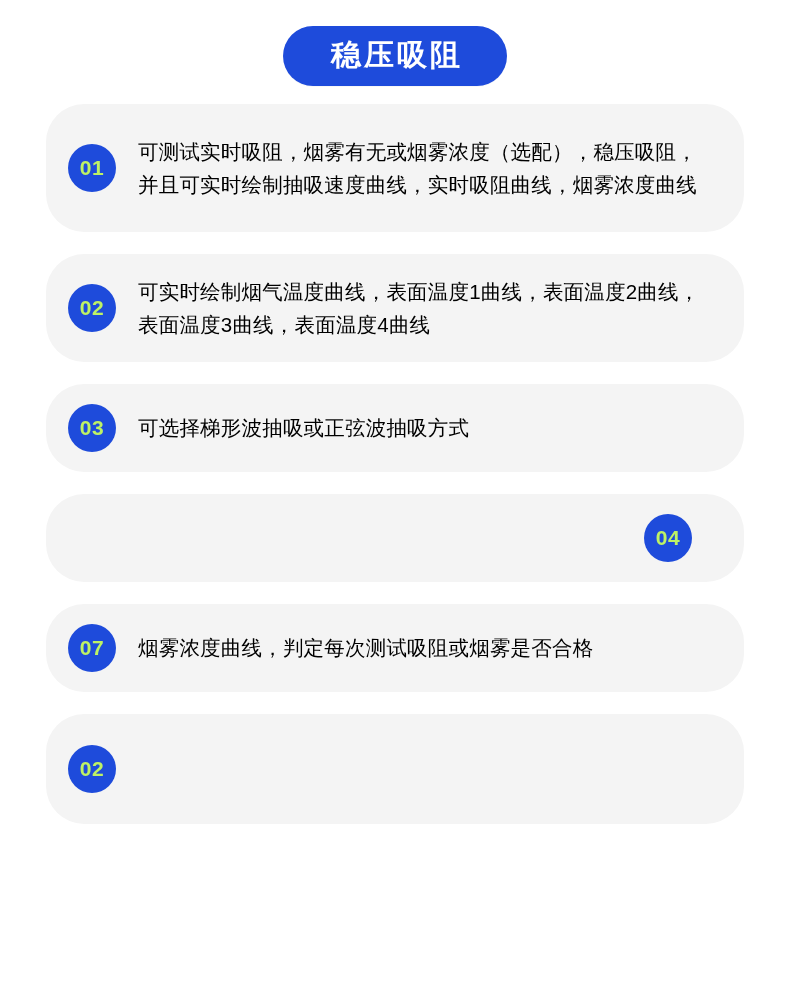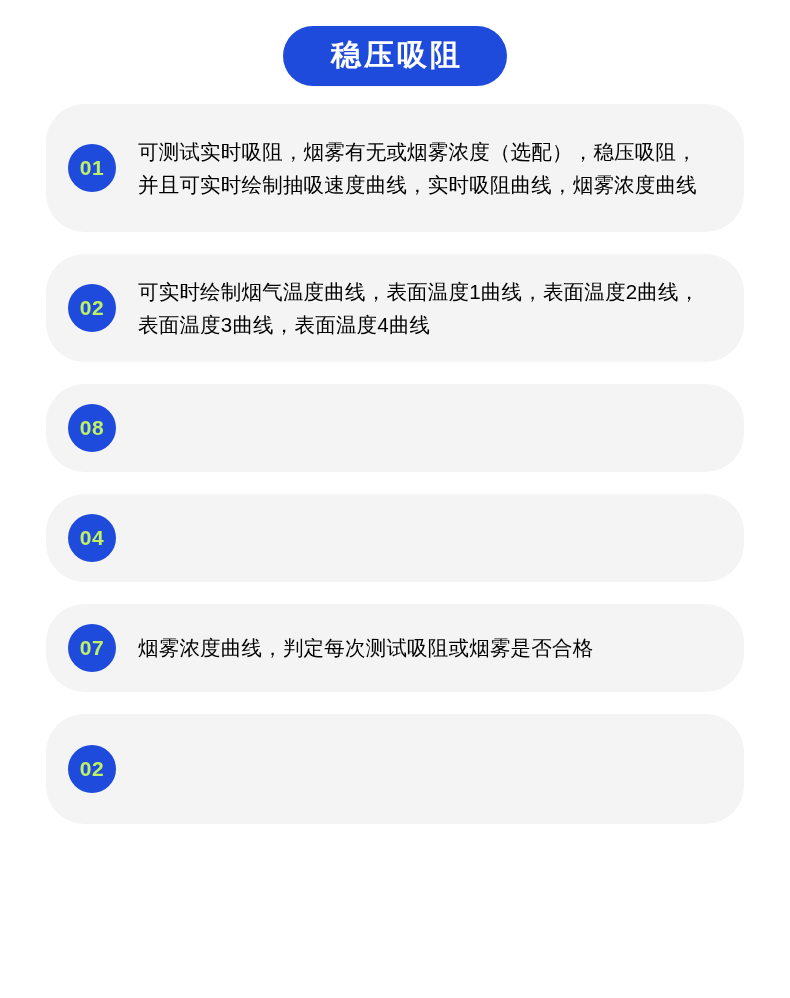--- a/index.html
+++ b/index.html
@@ -72,21 +72,21 @@
   .feature-text {
     color: #000000;
     font-size: 20.5px;
     line-height: 1.62;
     letter-spacing: 0.2px;
     font-weight: 500;
   }
   .r1 { min-height: 128px; }
   .r2 { min-height: 108px; }
   .r3 { min-height: 88px; }
-  .r4 { min-height: 88px; }
+  .r4 { min-height: 88px; justify-content: flex-end; }
   .r5 { min-height: 88px; }
   .r6 { min-height: 110px; }
 </style>
 </head>
 <body>
 
 <div class="page">
 
   <div class="header">
     <div class="header-pill">稳压吸阻</div>
@@ -98,21 +98,22 @@
       <div class="feature-num">01</div>
       <div class="feature-text">可测试实时吸阻，烟雾有无或烟雾浓度（选配），稳压吸阻，并且可实时绘制抽吸速度曲线，实时吸阻曲线，烟雾浓度曲线</div>
     </div>
 
     <div class="feature-row r2">
       <div class="feature-num">02</div>
       <div class="feature-text">可实时绘制烟气温度曲线，表面温度1曲线，表面温度2曲线，表面温度3曲线，表面温度4曲线</div>
     </div>
 
     <div class="feature-row r3">
-      <div class="feature-num">08</div>
+      <div class="feature-num">03</div>
+      <div class="feature-text">可选择梯形波抽吸或正弦波抽吸方式</div>
     </div>
 
     <div class="feature-row r4">
       <div class="feature-num">04</div>
     </div>
 
     <div class="feature-row r5">
       <div class="feature-num">07</div>
       <div class="feature-text">烟雾浓度曲线，判定每次测试吸阻或烟雾是否合格</div>
     </div>

